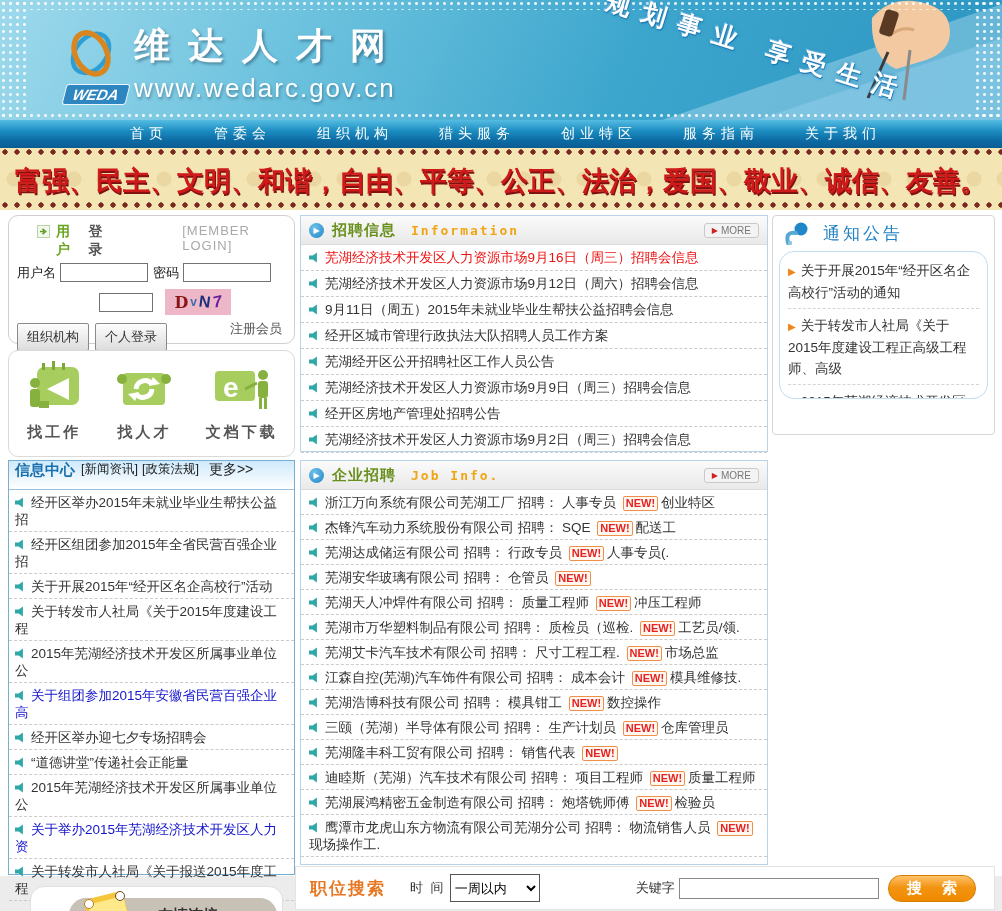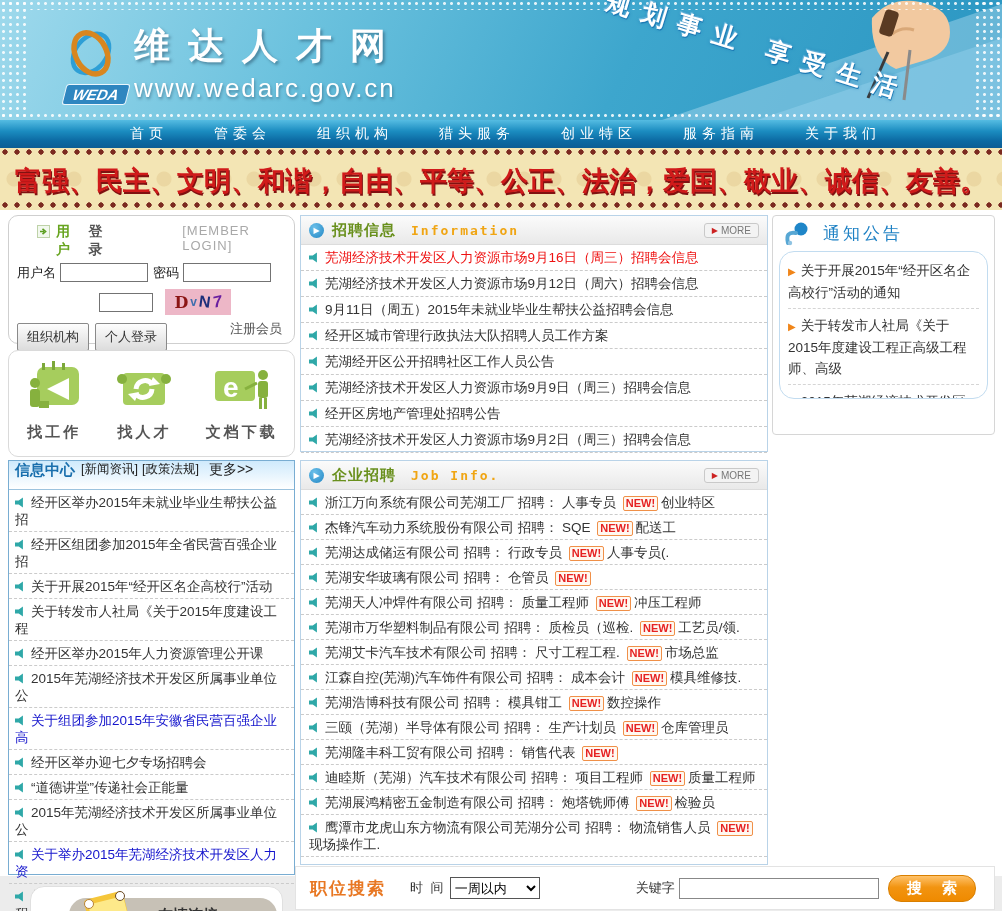--- a/index.html
+++ b/index.html
@@ -129,21 +129,21 @@
     color:#333; cursor:pointer; }
   .notice-row:last-child { border-bottom:none; }
   .n-bullet { color:#f08519; font-size:10px; margin-right:5px; }
 
   
   .search-box { left:295px; top:866px; width:700px; height:44px; border:1px solid #e3e3e3;
     display:flex; align-items:center; padding-left:14px; }
   .search-title { font-size:17px; font-weight:bold; color:#e87722; letter-spacing:2px; }
   .search-lbl { font-size:13px; color:#333; letter-spacing:2px; margin-left:24px; }
   .search-lbl.kw { margin-left:96px; letter-spacing:0; }
-  #time-select { margin-left:4px; width:90px; height:22px; border:1px solid #555; font-size:13px; background:#fff; }
+  #time-select { margin-left:4px; width:90px; height:28px; border:1px solid #555; font-size:13px; background:#fff; }
   .kw-input { margin-left:4px; width:200px; height:21px; border:1px solid #888; padding:0 4px; }
   .search-btn { margin-left:auto; margin-right:18px; width:88px; height:27px; border-radius:13px;
     background:linear-gradient(#ffc26a,#f29411 45%,#ef8a00); border:1px solid #d97f00;
     color:#fff; font-weight:bold; font-size:15px; letter-spacing:8px; text-indent:8px; cursor:pointer; }
 
   
   .friend-box { left:30px; top:886px; width:253px; height:70px; border:1px solid #e0e0e0; border-radius:14px; }
   .friend-bar { position:absolute; left:38px; top:11px; width:208px; height:34px; background:#c7c1b6;
     border-radius:17px; line-height:34px; text-align:center; font-size:15px; font-weight:bold; color:#333;
     padding-left:30px; }
@@ -271,21 +271,20 @@
           <span class="info-tab">[新闻资讯]</span>
           <span class="info-tab">[政策法规]</span>
         </span>
       <span class="info-more">更多&gt;&gt;</span>
     </div>
     <div id="info-list">
         <div class="news-row"><span class="spk"></span><span class="news-text">经开区举办2015年未就业毕业生帮扶公益招</span></div>
         <div class="news-row"><span class="spk"></span><span class="news-text">经开区组团参加2015年全省民营百强企业招</span></div>
         <div class="news-row"><span class="spk"></span><span class="news-text">关于开展2015年“经开区名企高校行”活动</span></div>
         <div class="news-row"><span class="spk"></span><span class="news-text">关于转发市人社局《关于2015年度建设工程</span></div>
-        <div class="news-row"><span class="spk"></span><span class="news-text">经开区举办2015年人力资源管理公开课</span></div>
         <div class="news-row"><span class="spk"></span><span class="news-text">2015年芜湖经济技术开发区所属事业单位公</span></div>
         <div class="news-row"><span class="spk"></span><span class="news-text visited">关于组团参加2015年安徽省民营百强企业高</span></div>
         <div class="news-row"><span class="spk"></span><span class="news-text">经开区举办迎七夕专场招聘会</span></div>
         <div class="news-row"><span class="spk"></span><span class="news-text">“道德讲堂”传递社会正能量</span></div>
         <div class="news-row"><span class="spk"></span><span class="news-text">2015年芜湖经济技术开发区所属事业单位公</span></div>
         <div class="news-row"><span class="spk"></span><span class="news-text visited">关于举办2015年芜湖经济技术开发区人力资</span></div>
         <div class="news-row"><span class="spk"></span><span class="news-text">关于转发市人社局《关于报送2015年度工程</span></div>
       </div>
   </div>
 

